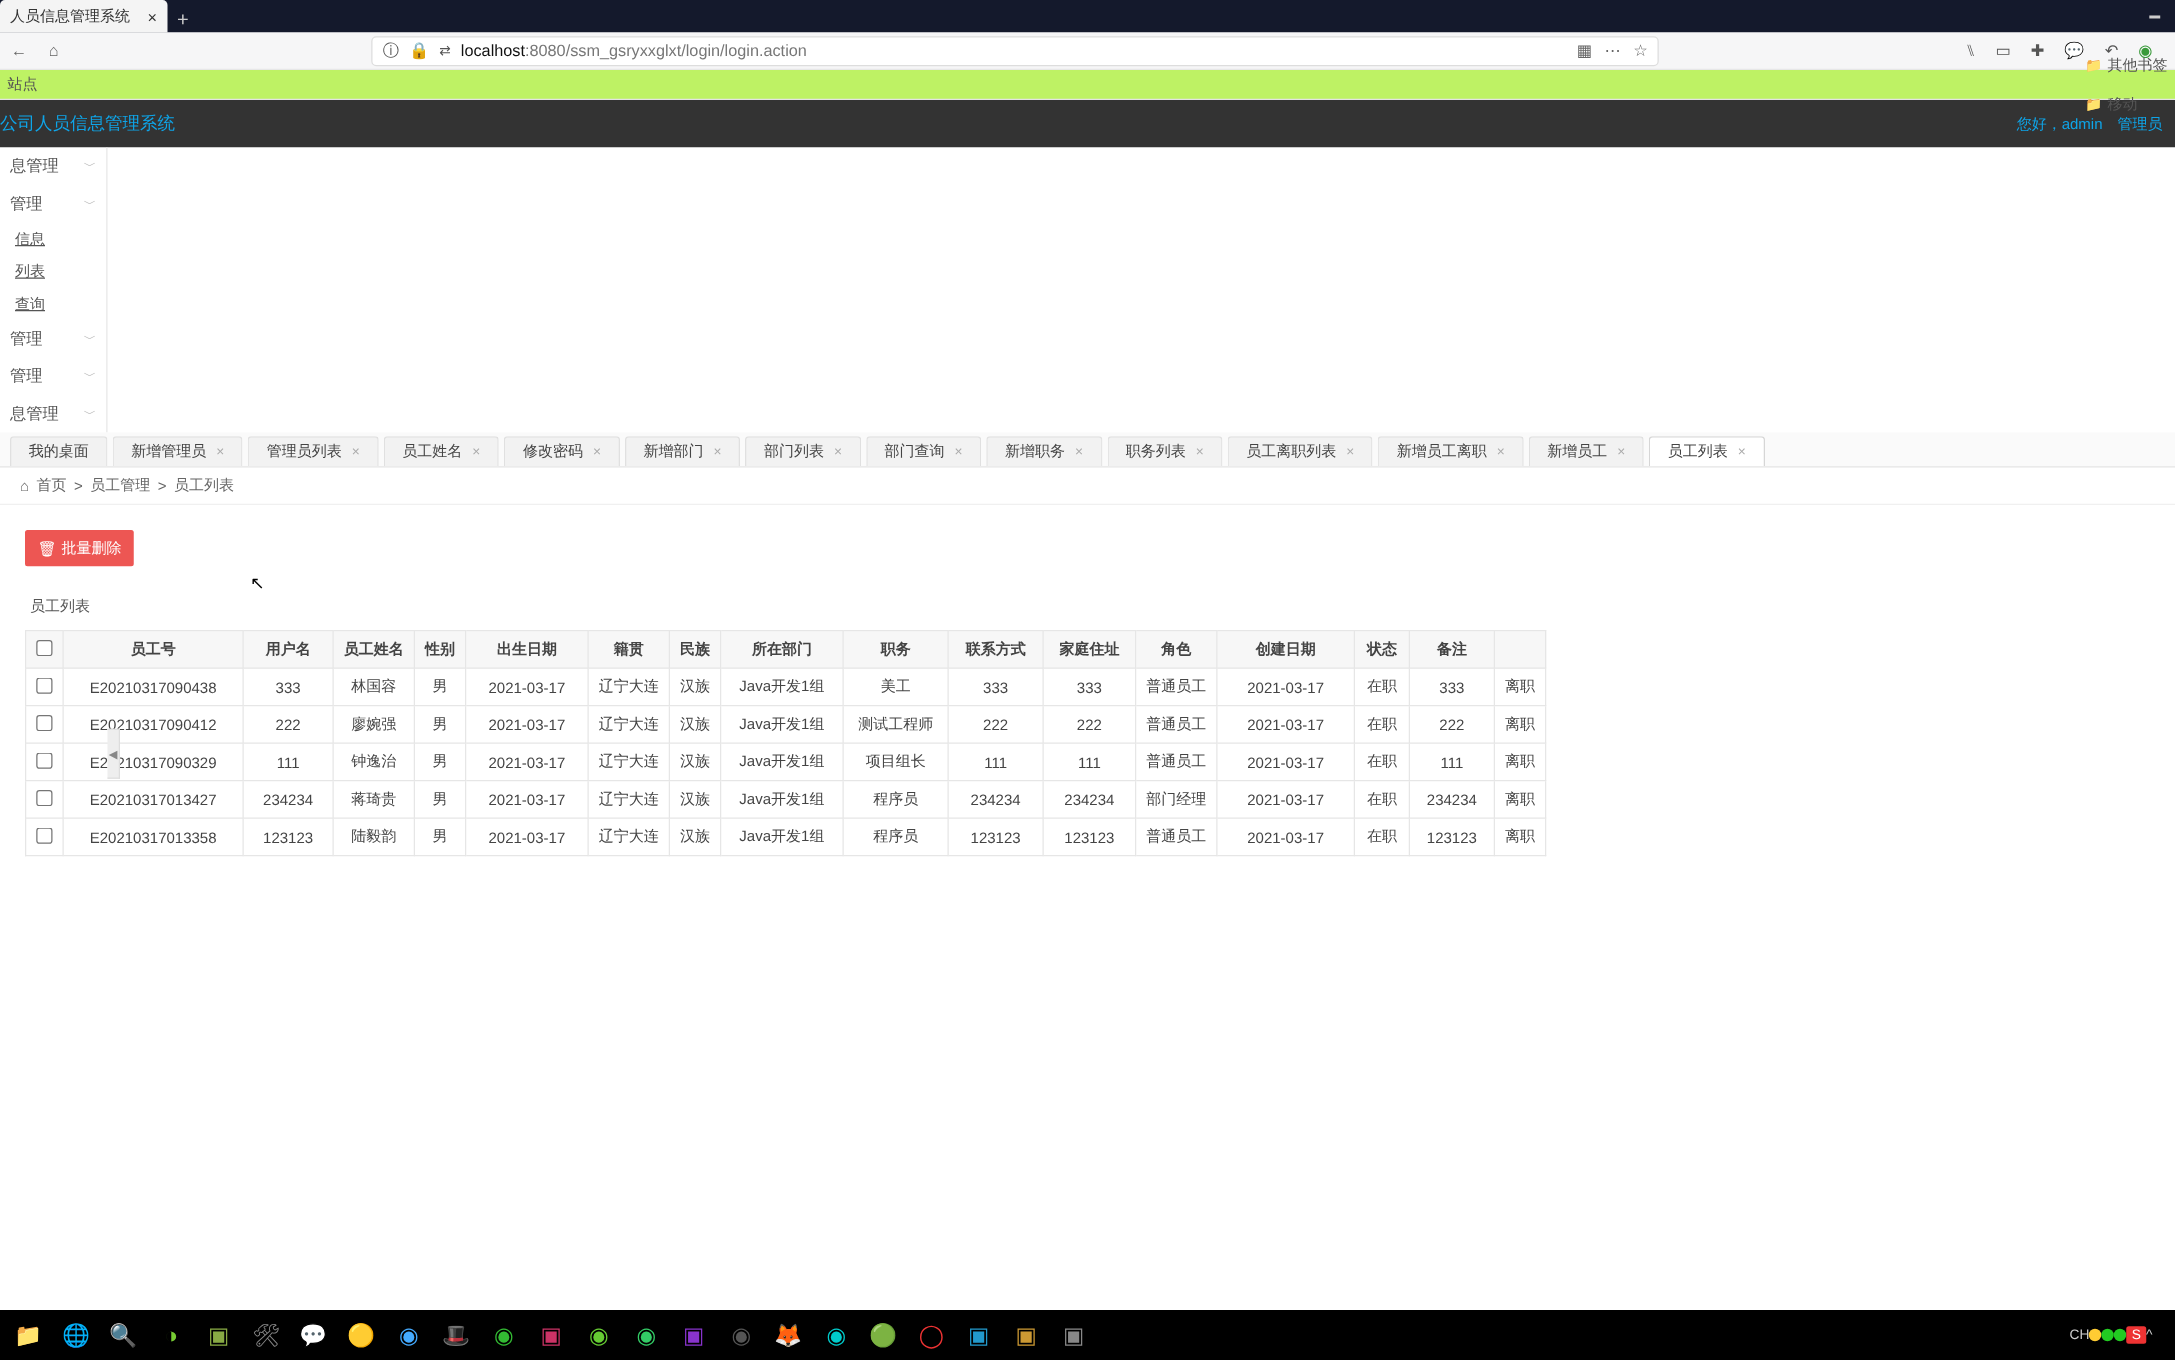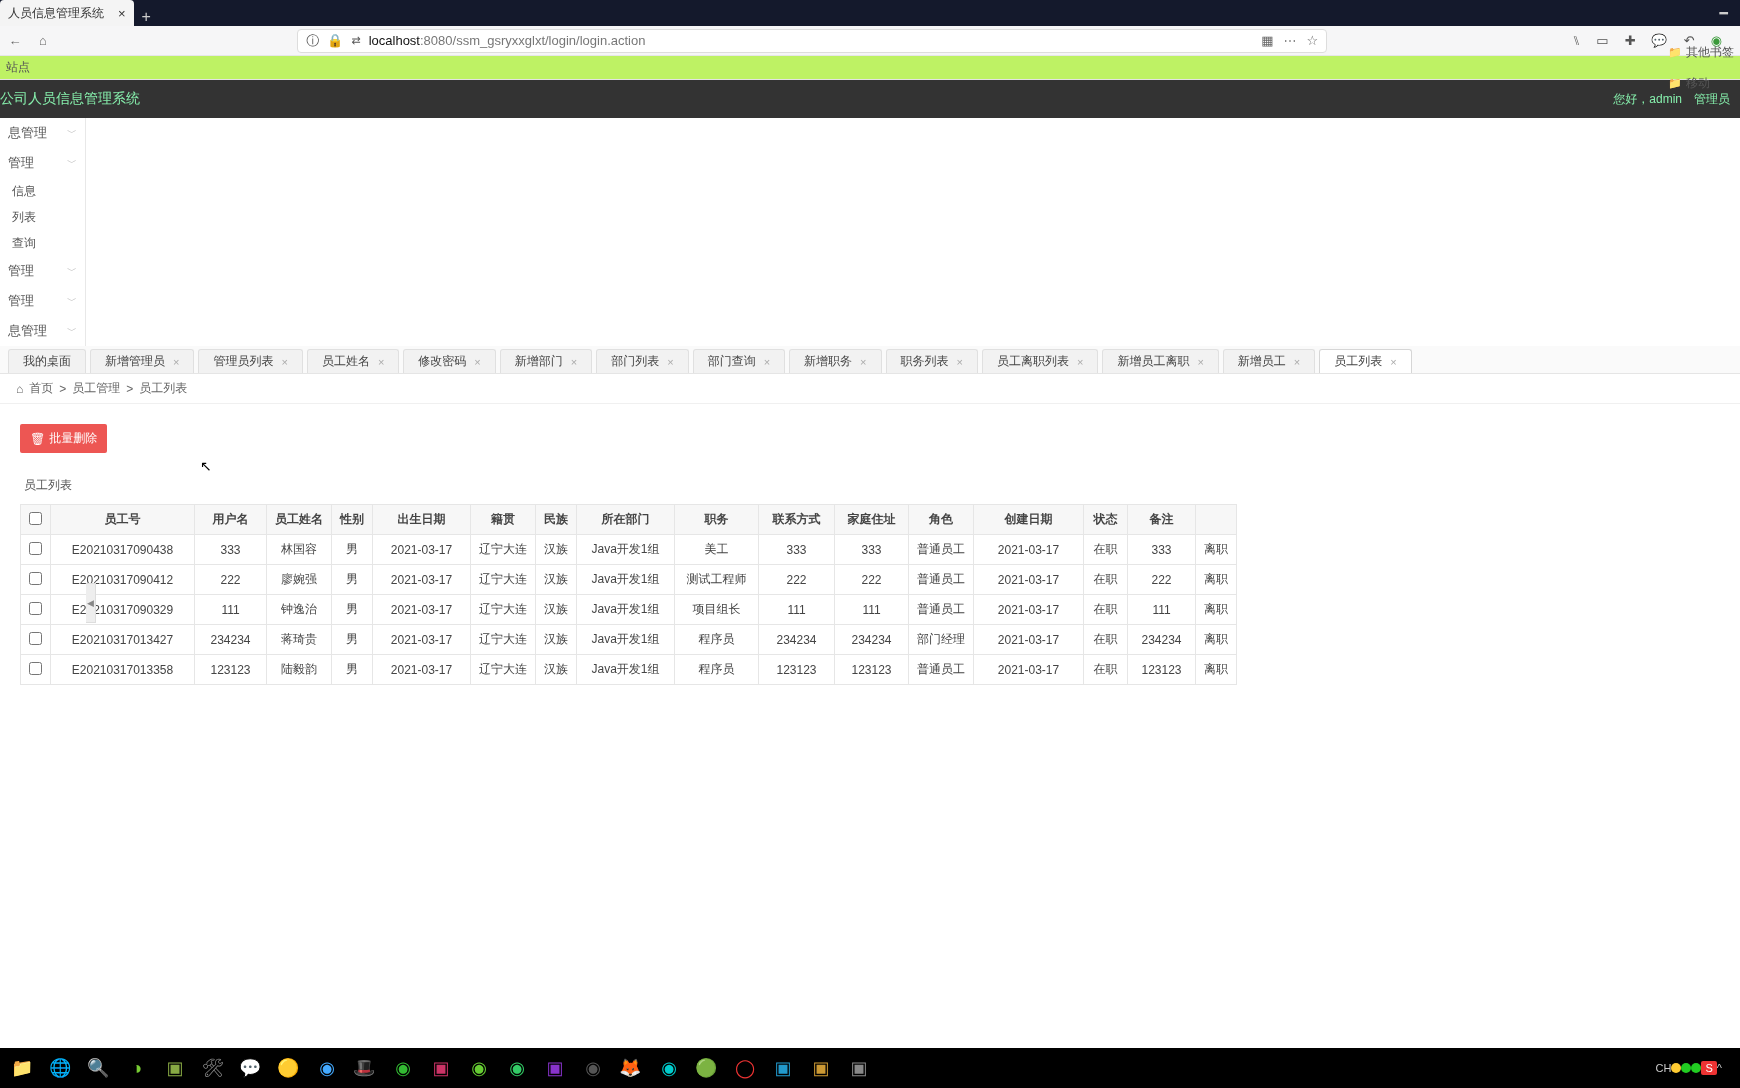--- a/index.html
+++ b/index.html
@@ -21,30 +21,30 @@
   .urlbar .host { color:#111; }
   .urlbar .path { color:#777; }
   .toolbar-right { display:flex; gap:16px; color:#555; padding-right:12px; }
   .toolbar-right span { cursor:pointer; }
 
   .bookmark-bar { height: 24px; background: #bef264; border-bottom: 1px solid #e3e3e3; display:flex; align-items:center; font-size:12px; color:#555; padding:0 6px; }
   .bookmark-bar .right { margin-left:auto; display:flex; gap:14px; align-items:flex-start;flex-direction:column; }
   .bookmark-bar .folder::before { content:"📁"; margin-right:4px; font-size:11px;}
 
   
-  .app-header { height: 38px; background: #333; color: #86efac; display:flex; align-items:center; padding:0 0; font-size:14px; }
+  .app-header { height: 38px; background: #333; color: #0ea5e9; display:flex; align-items:center; padding:0 0; font-size:14px; }
   .app-header .title { padding-left: 0; font-weight:500; }
   .app-header .user { margin-left:auto; padding-right:10px; font-size:12px; display:flex; gap:12px; }
 
   
   .app-body { display:flex; height: calc(100% - 26px - 30px - 24px - 38px - 40px); background:#fff; }
   .sidebar { width: 86px; border-right: 1px solid #e8e8e8; font-size:13px; color:#555; }
   .sidebar .group { height: 30px; display:flex; align-items:center; padding:0 8px; cursor:pointer; position:relative; }
   .sidebar .group .chev { position:absolute; right:8px; color:#bbb; font-size:10px; }
-  .sidebar .item { height: 26px; display:flex; align-items:center; padding-left: 12px; cursor:pointer; font-size:12px; }
+  .sidebar .item { height: 26px; display:flex; align-items:center; padding-left: 12px; cursor:pointer; font-size:12px;text-decoration:underline; }
 
   .content { flex:1; display:flex; flex-direction:column; min-width:0;}
   .tabstrip { height: 28px; background:#fafafa; border-bottom:1px solid #e5e5e5; display:flex; align-items:flex-end; padding-left:8px; overflow:hidden; }
   .tab { padding: 0 14px; height:24px; display:flex; align-items:center; font-size:12px; color:#444; background:#f2f2f2; border:1px solid #e0e0e0; border-bottom:none; margin-right:4px; border-radius:3px 3px 0 0; cursor:pointer; position:relative; }
   .tab.active { background:#fff; border-color:#d6d6d6;}
   .tab .tclose { margin-left:8px; color:#aaa; font-size:11px; }
 
   .breadcrumb { height: 30px; display:flex; align-items:center; padding:0 16px; font-size:12px; color:#666; gap:6px; border-bottom:1px solid #f0f0f0; }
   .breadcrumb .home { color:#666; }
 

